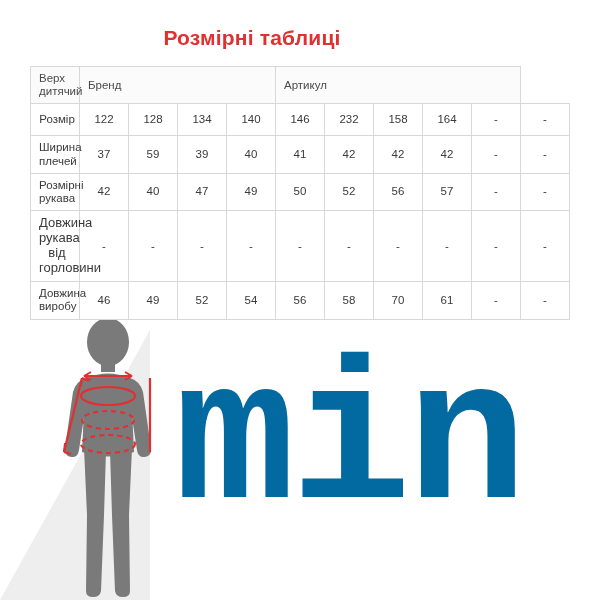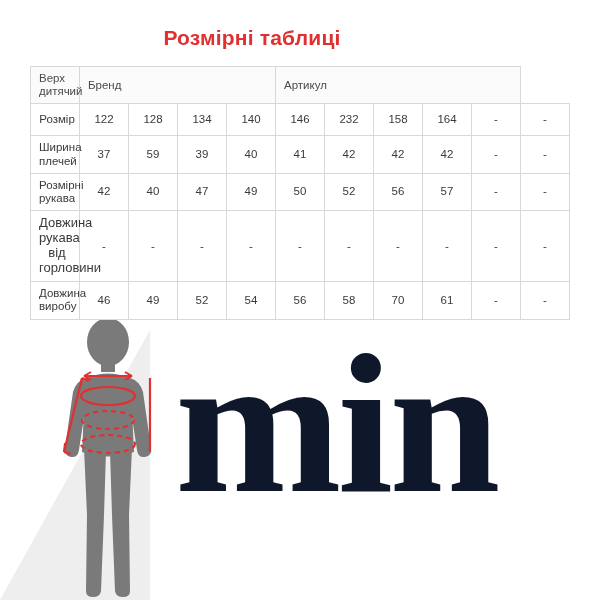--- a/index.html
+++ b/index.html
@@ -85,27 +85,27 @@
     position: absolute;
     left: 0;
     bottom: 0;
     width: 600px;
     height: 330px;
     pointer-events: none;
   }
   .wm-text {
     position: absolute;
     left: 175px;
-    bottom: 76px;
+    bottom: 56px;
     font-size: 200px;
     line-height: 1;
     font-weight: bold;
-    color: #0f172a;
+    color: #0369a1;
     letter-spacing: -4px;
-    font-family: Liberation Serif, serif;
+    font-family: Liberation Mono, monospace;
   }
   .wm-tri {
     position: absolute;
     left: 0;
     bottom: 0;
     width: 0;
     height: 0;
     border-left: 150px solid transparent;
     border-bottom: 270px solid #eeeeee;
   }

